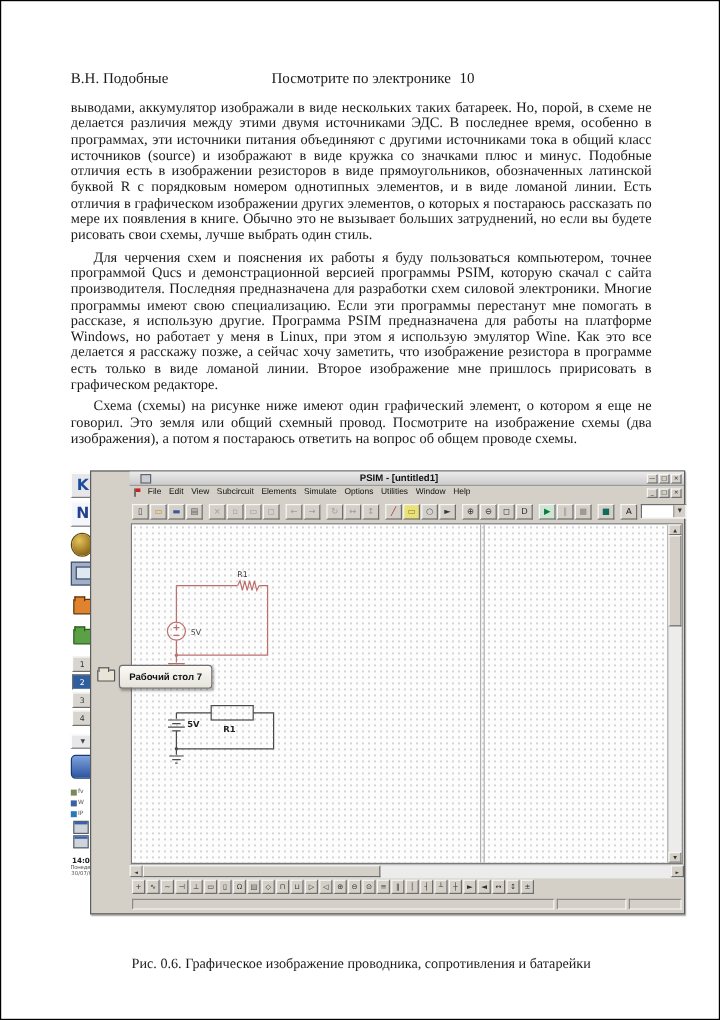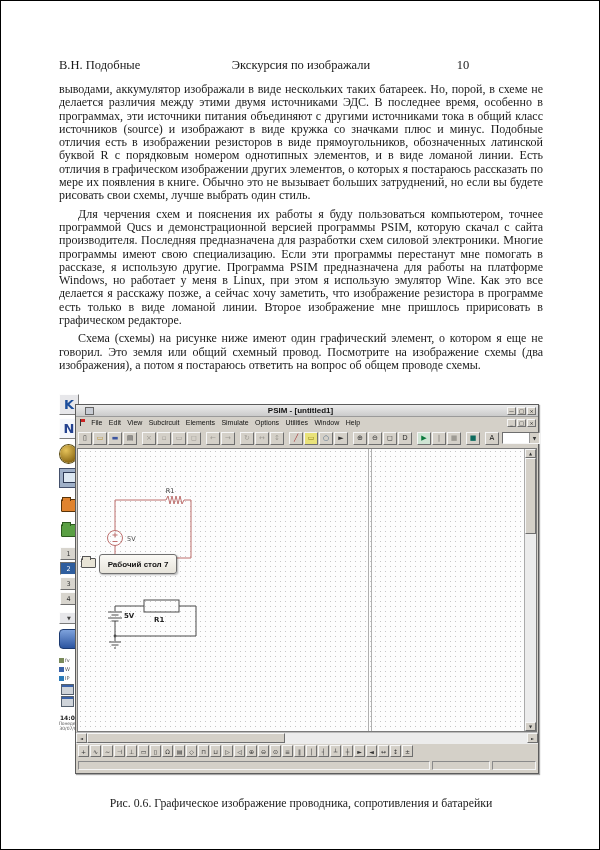--- a/index.html
+++ b/index.html
@@ -2,21 +2,21 @@
 <html style="--wire-top: #bd6f6d; --wire-bottom: #4a4a4a;"><head>
 <meta charset="utf-8">
 <style>
   html,body{margin:0;padding:0;background:#888;}
   .page{position:relative;width:600px;height:850px;background:#fff;border:1px solid #000;
         box-sizing:border-box;font-family:"Liberation Serif",serif;color:#1b1b1b;overflow:hidden;}
   
   .hdr{position:absolute;top:57px;left:58px;width:484px;display:flex;align-items:baseline;font-size:12.5px;}
   .hdr .h-left{width:160px;text-align:left;}
   .hdr .h-mid{flex:1;text-align:center;}
-  .hdr .h-right{width:160px;text-align:center;}
+  .hdr .h-right{width:160px;text-align:left;}
   .bodytext{position:absolute;top:82px;left:58px;width:484px;max-height:300px;overflow:hidden;}
   .bodytext p{margin:0 0 5px 0;font-size:12px;line-height:13.3px;text-align:justify;}
   .bodytext p.ind{text-indent:19px;}
   .caption{position:absolute;top:795px;left:0;width:600px;text-align:center;font-size:11.8px;}
   
   .figure{position:absolute;top:383px;left:57px;width:482px;height:404px;}
   
   .kpanel{position:absolute;left:0;top:0;width:23px;height:404px;}
   .pico{position:absolute;left:1px;width:20px;box-sizing:border-box;}
   .tile{height:21px;background:#e7e7ea;border:1px solid;border-color:#fdfdfd #7b7b7b #7b7b7b #fdfdfd;
@@ -47,23 +47,23 @@
   .tray-ic{width:5px;height:5px;margin-right:1px;}
   .tray-txt{font:5px "DejaVu Sans",sans-serif;color:#555;}
   .winicon{position:absolute;left:3px;width:11px;height:9px;background:#cfd4da;border:1px solid #55606e;}
   .winicon:before{content:"";position:absolute;left:0;top:0;right:0;height:2px;background:#3a62a8;}
   .wi1{top:300px;} .wi2{top:312px;}
   .clock{position:absolute;left:0;top:330px;width:23px;text-align:center;font-family:"DejaVu Sans",sans-serif;}
   .clock .tm{font-size:6px;font-weight:bold;color:#222;}
   .clock .dy{font-size:4.5px;color:#555;letter-spacing:-0.2px;}
   .clock .dt{font-size:4.5px;color:#555;}
   
-  .window{position:absolute;left:17px;top:20px;width:462px;height:368px;background:#d4d0c8;
+  .window{position:absolute;left:17px;top:8px;width:462px;height:368px;background:#d4d0c8;
           border:1px solid #5c5c5c;box-shadow:1px 1px 1px rgba(0,0,0,.35);display:flex;flex-direction:column;
-          font-family:"Liberation Sans",sans-serif;}
+          font-family:"Liberation Sans",sans-serif;padding-left:32px;}
   .titlebar{height:11px;display:flex;align-items:center;background:linear-gradient(#ececec,#cbcbcb);
             border-bottom:1px solid #9a9a9a;flex:0 0 auto;}
   .tb-appicon{width:7px;height:6px;background:#c8ccd4;border:1px solid #666;margin-left:9px;}
   .title-text{flex:1;text-align:center;font-size:8px;font-weight:bold;color:#111;line-height:10px;}
   .cap-btn{width:9px;height:8px;margin-right:1px;background:#d4d0c8;border:1px solid;
            border-color:#f6f6f6 #707070 #707070 #f6f6f6;font:5px "DejaVu Sans",sans-serif;
            display:flex;align-items:center;justify-content:center;color:#222;box-sizing:border-box;}
   .menubar{height:11px;display:flex;align-items:center;flex:0 0 auto;padding-left:2px;}
   .flagicon{width:5px;height:7px;position:relative;margin:0 3px 0 2px;}
   .flagicon:before{content:"";position:absolute;left:0;top:0;width:1px;height:7px;background:#333;}
@@ -116,21 +116,21 @@
   .tt-folder .fold:before{border-color:#555;}
   svg text{font-family:"DejaVu Sans",sans-serif;}
 </style>
 </head>
 <body>
 
 <div class="page">
 
   <div class="hdr">
     <span class="h-left">В.Н. Подобные</span>
-    <span class="h-mid">Экскурсия по изображали</span>
+    <span class="h-mid">Посмотрите по электронике</span>
     <span class="h-right">10</span>
   </div>
 
   <div class="bodytext">
       <p>выводами, аккумулятор изображали в виде нескольких таких батареек. Но, порой, в схеме не делается различия между этими двумя источниками ЭДС. В последнее время, особенно в программах, эти источники питания объединяют с другими источниками тока в общий класс источников (source) и изображают в виде кружка со значками плюс и минус. Подобные отличия есть в изображении резисторов в виде прямоугольников, обозначенных латинской буквой R с порядковым номером однотипных элементов, и в виде ломаной линии. Есть отличия в графическом изображении других элементов, о которых я постараюсь рассказать по мере их появления в книге. Обычно это не вызывает больших затруднений, но если вы будете рисовать свои схемы, лучше выбрать один стиль.</p>
       <p class="ind">Для черчения схем и пояснения их работы я буду пользоваться компьютером, точнее программой Qucs и демонстрационной версией программы PSIM, которую скачал с сайта производителя. Последняя предназначена для разработки схем силовой электроники. Многие программы имеют свою специализацию. Если эти программы перестанут мне помогать в рассказе, я использую другие. Программа PSIM предназначена для работы на платформе Windows, но работает у меня в Linux, при этом я использую эмулятор Wine. Как это все делается я расскажу позже, а сейчас хочу заметить, что изображение резистора в программе есть только в виде ломаной линии. Второе изображение мне пришлось пририсовать в графическом редакторе.</p>
       <p class="ind">Схема (схемы) на рисунке ниже имеют один графический элемент, о котором я еще не говорил. Это земля или общий схемный провод. Посмотрите на изображение схемы (два изображения), а потом я постараюсь ответить на вопрос об общем проводе схемы.</p>
     </div>
 
   <div class="figure">

